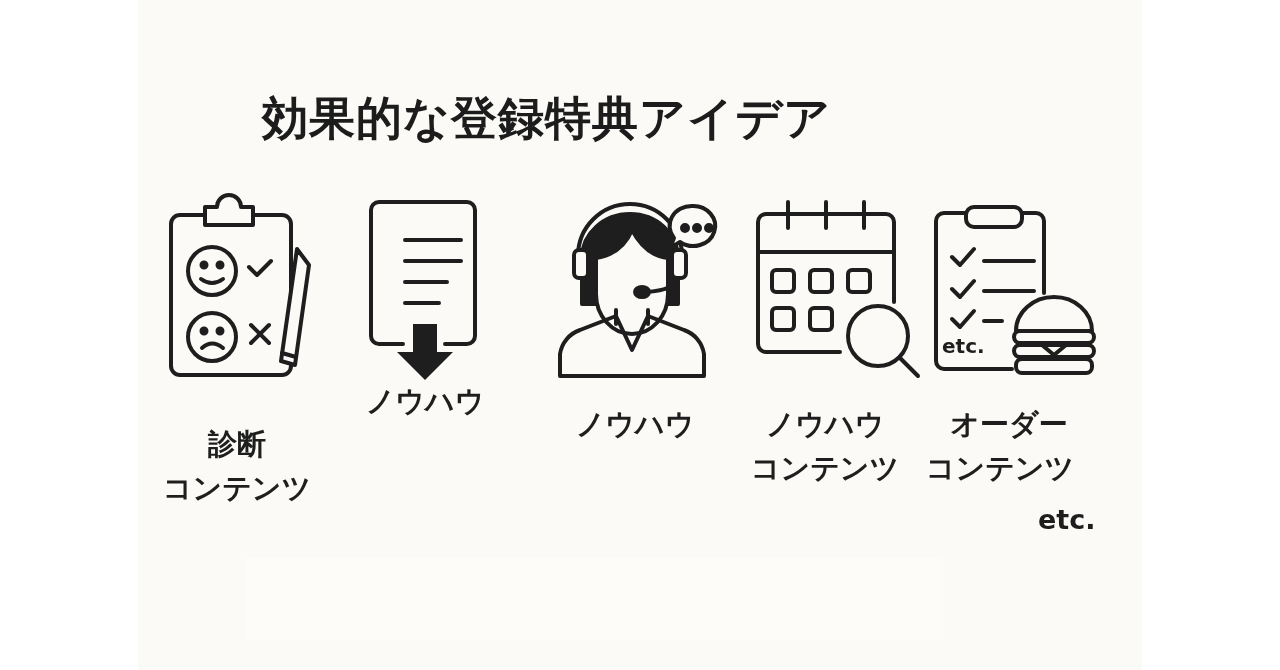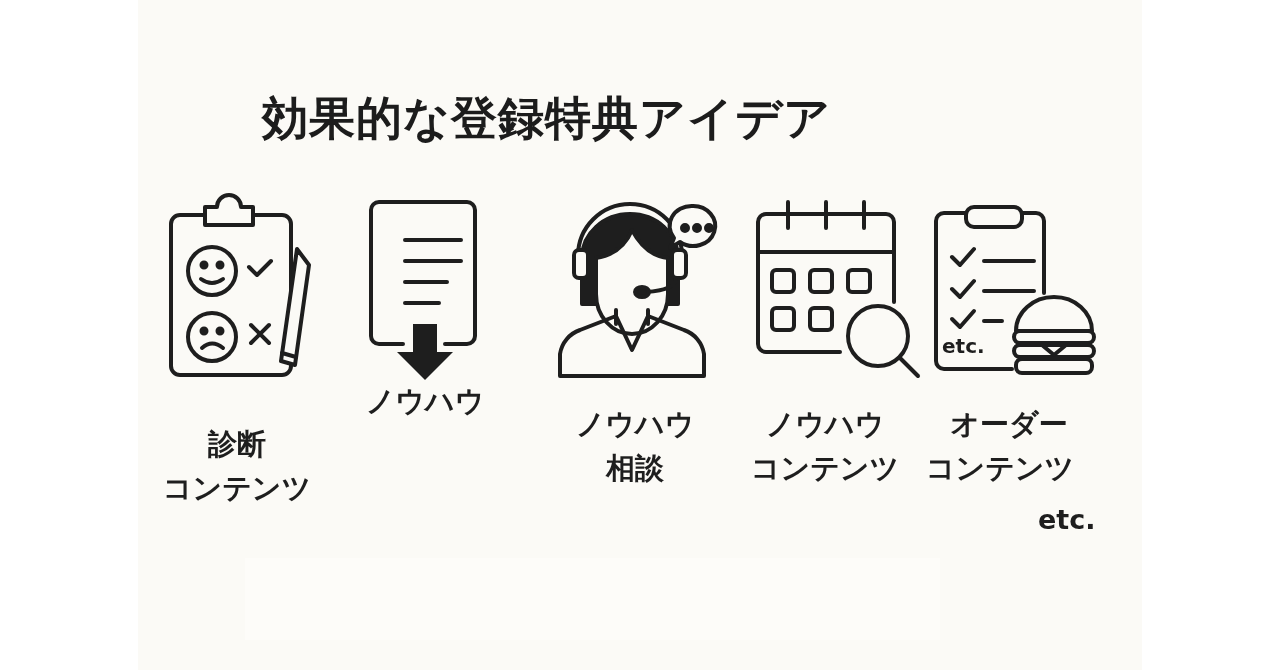--- a/index.html
+++ b/index.html
@@ -67,21 +67,20 @@
     <path d="M64 140 V126 M96 140 V126"></path>
     <path d="M8 192 V170 a30 30 0 0 1 20 -24 L64 132 L80 166 L96 132 L132 146 a30 30 0 0 1 20 24 V192 Z"></path>
     <path d="M140 22 a22 20 0 1 1 -12 36 l-10 6 l4 -10 a22 20 0 0 1 18 -32 z" fill="#fbfaf6"></path>
     <circle cx="133" cy="44" r="3" fill="#1e1e1e"></circle>
       <circle cx="145" cy="44" r="3" fill="#1e1e1e"></circle>
       <circle cx="157" cy="44" r="3" fill="#1e1e1e"></circle>
   </svg>
 </div>
 <div class="label" style="left:560px;top:402px;width:150px;">
   <div>ノウハウ</div>
-  <div>相談</div>
 </div>
 
 <div class="icon" style="left:752px;top:198px;">
   <svg width="175" height="185" viewBox="0 0 175 185" fill="none" stroke="#1e1e1e" stroke-width="4" stroke-linecap="round" stroke-linejoin="round">
     <path d="M88 154 H14 a8 8 0 0 1 -8 -8 V24 a8 8 0 0 1 8 -8 H134 a8 8 0 0 1 8 8 V104"></path>
     <path d="M6 54 H142"></path>
     <path d="M36 4 V30 M74 4 V30 M112 4 V30"></path>
     <rect x="20" y="72" width="22" height="22" rx="4"></rect>
     <rect x="58" y="72" width="22" height="22" rx="4"></rect>
     <rect x="96" y="72" width="22" height="22" rx="4"></rect>

